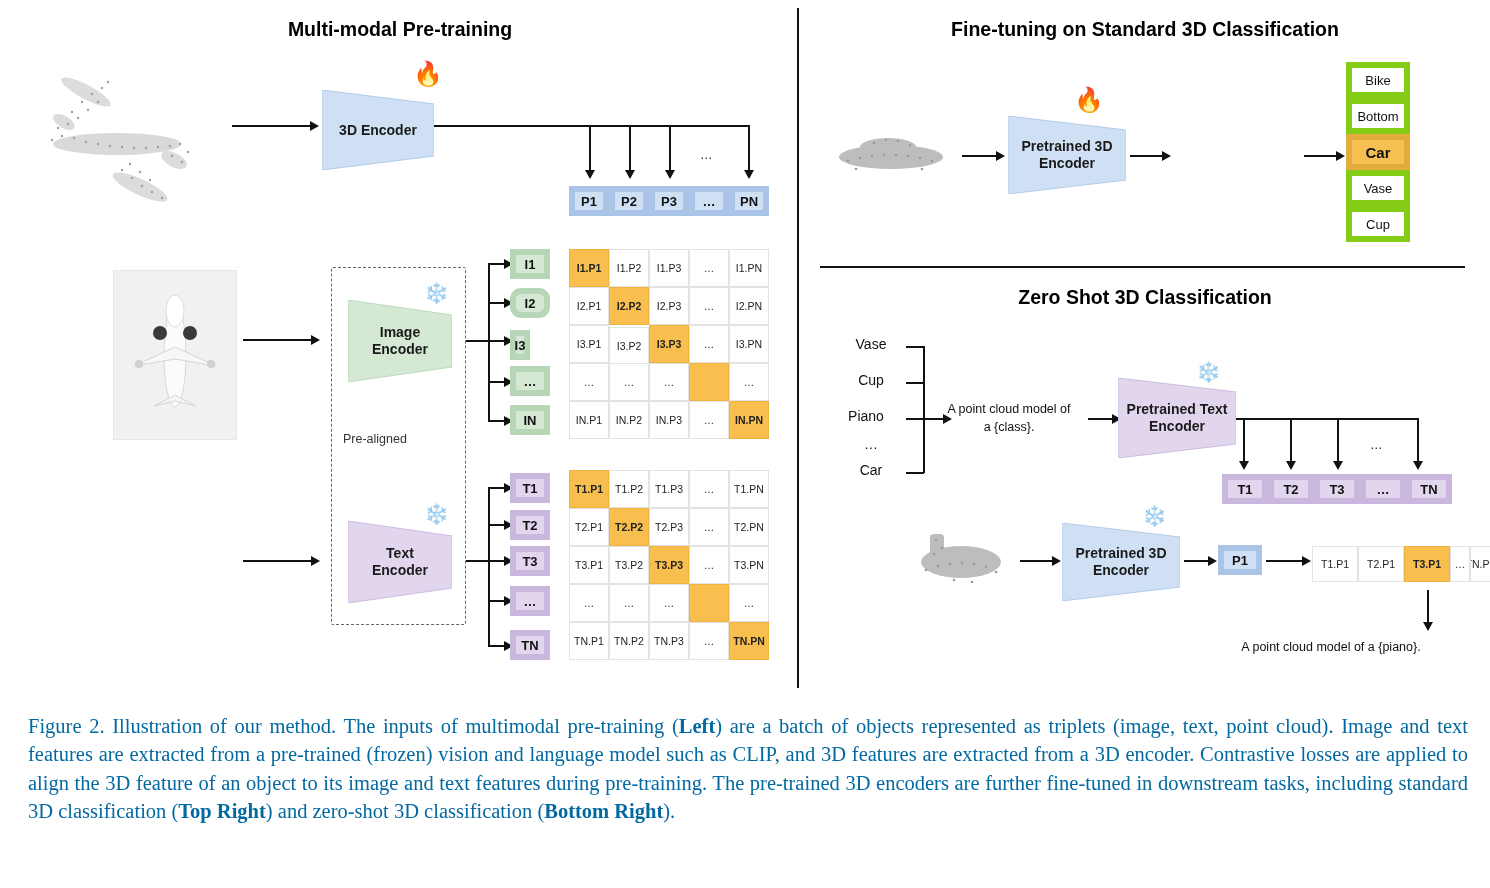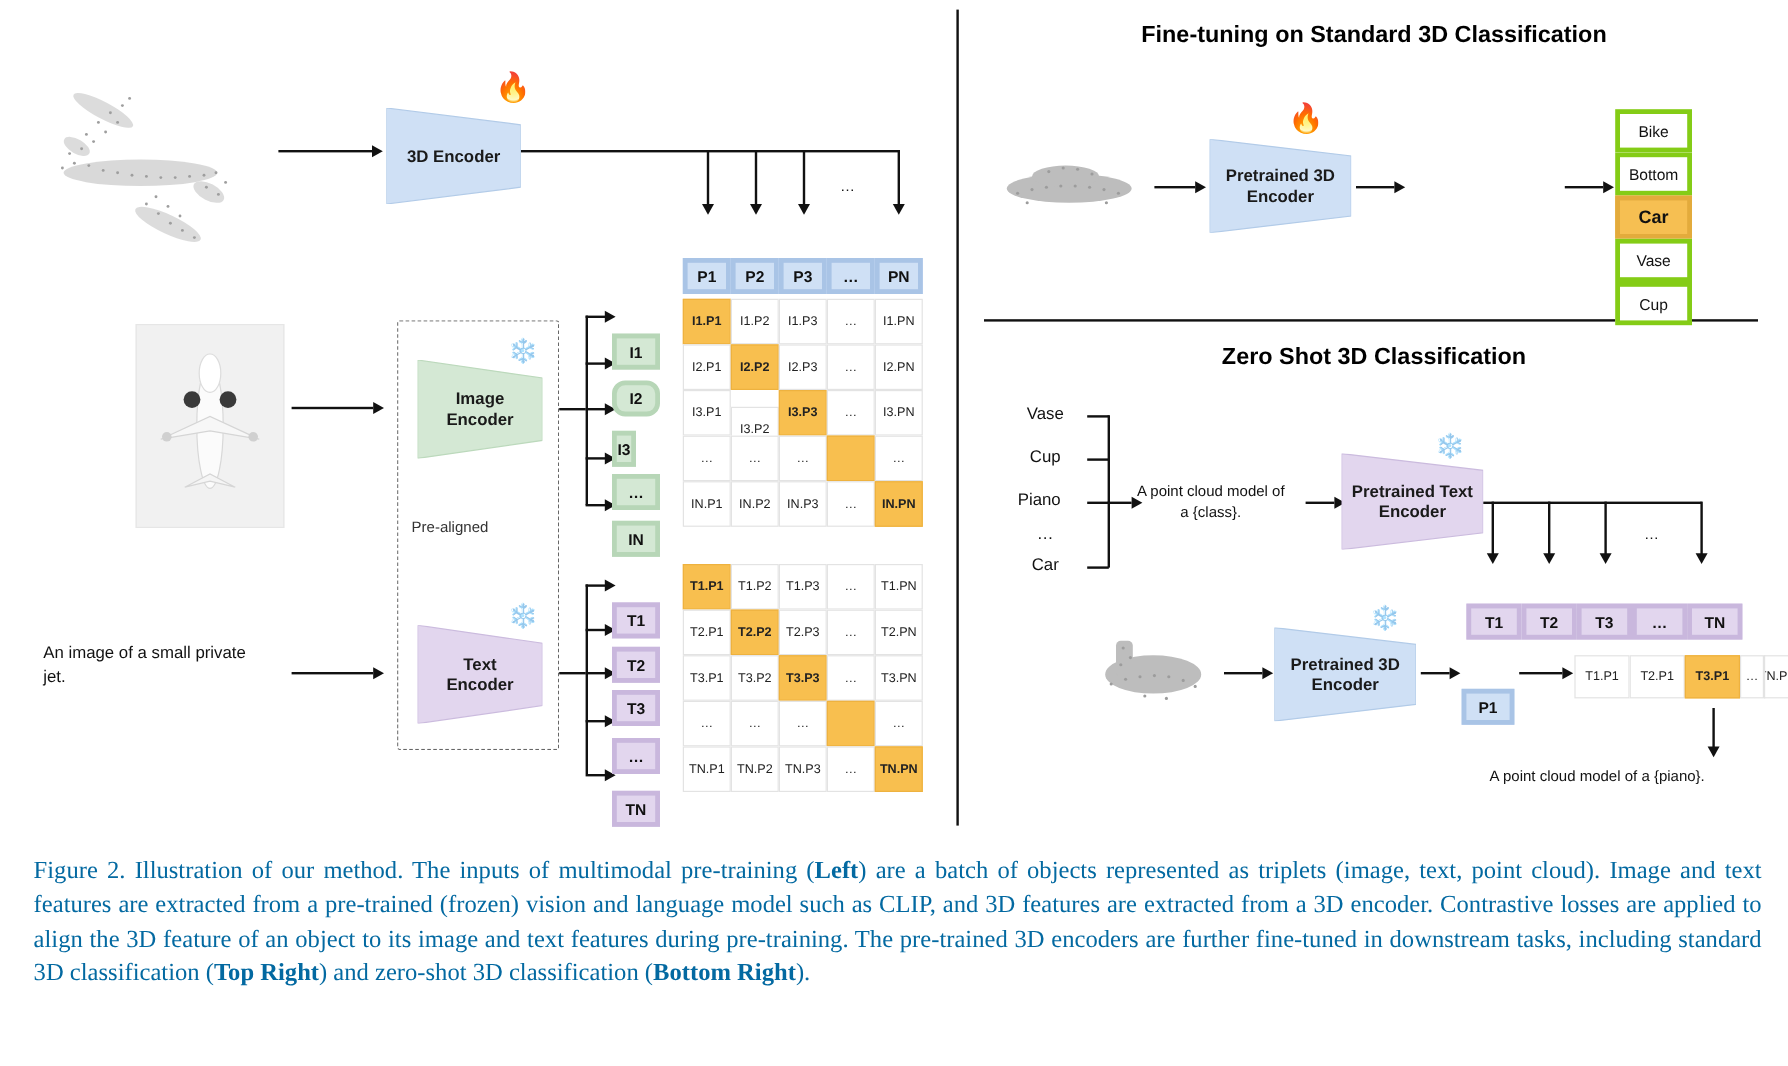--- a/index.html
+++ b/index.html
@@ -37,21 +37,21 @@
     text-align:center;font-weight:bold;font-size:14px;color:#1a1a1a;
     line-height:1.2;
   }
   .trap .lbl{position:relative;z-index:2;}
   .trap .shape{position:absolute;left:0;top:0;width:100%;height:100%;z-index:1;}
 
   
   .box{
     position:absolute;box-sizing:border-box;
     display:flex;align-items:center;justify-content:center;
-    font-size:13px;text-align:center;border:4px solid #84cc16;background:#fff;margin-top:29px;
+    font-size:13px;text-align:center;border:6px solid #84cc16;background:#fff;
   }
   .box.blue{background:#cfe0f5;border-color:#a9c4e6;font-weight:bold;}
   .box.purple{background:#e2d6ee;border-color:#c9b7dd;font-weight:bold;}
   .box.green{background:#d4e8d4;border-color:#b7d6b7;font-weight:bold;}
   .box.gray{background:#c8c8c8;border-color:#b0b0b0;font-weight:bold;font-size:13.5px;}
   .box.orange{background:#f6bf52;border-color:#e3ab3c;font-weight:bold;}
   .box.plain{background:#fff;}
 
   .cell{
     position:absolute;box-sizing:border-box;
@@ -81,20 +81,21 @@
   .dotsvg{display:block;}
 </style>
 </head>
 <body>
 
 <div class="fig">
 
   <div class="vdiv"></div>
   <div class="hdiv"></div>
 
+  <div class="title" style="left:180px;top:18px;width:440px;">Multi-modal Pre-training</div>
 
   <div class="pc" style="left:22px;top:52px;width:190px;height:160px;">
     <svg class="dotsvg" width="190" height="160" viewBox="0 0 190 160">
       <g fill="#b9b9b9">
         <ellipse cx="95" cy="92" rx="64" ry="11" opacity="0.55"></ellipse>
         <ellipse cx="64" cy="40" rx="28" ry="7" opacity="0.5" transform="rotate(28 64 40)"></ellipse>
         <ellipse cx="118" cy="135" rx="30" ry="8" opacity="0.5" transform="rotate(25 118 135)"></ellipse>
         <ellipse cx="42" cy="70" rx="12" ry="6" opacity="0.5" transform="rotate(30 42 70)"></ellipse>
         <ellipse cx="152" cy="108" rx="14" ry="7" opacity="0.5" transform="rotate(28 152 108)"></ellipse>
       </g>
@@ -186,21 +187,20 @@
 
   <div class="trap" style="left:348px;top:300px;width:104px;height:82px;">
     <svg class="shape" viewBox="0 0 104 82" preserveAspectRatio="none">
         <polygon points="0,0 104,15 104,67 0,82" fill="#d4e8d4" stroke="#bcd9bc" stroke-width="1"></polygon>
       </svg>
     <span class="lbl" style="white-space:pre-line;">Image
 Encoder</span>
   </div>
   <div class="emoji snow" style="left:424px;top:283px;">❄️</div>
 
-  <div class="txt" style="left:36px;top:533px;width:190px;line-height:1.45;">An image of a small private jet.</div>
   <div class="line h" style="left:243px;top:560px;width:68px;"></div>
   <div class="arrowhead r" style="left:311px;top:556px;"></div>
 
   <div class="trap" style="left:348px;top:521px;width:104px;height:82px;">
     <svg class="shape" viewBox="0 0 104 82" preserveAspectRatio="none">
         <polygon points="0,0 104,15 104,67 0,82" fill="#e2d6ee" stroke="#cbbbde" stroke-width="1"></polygon>
       </svg>
     <span class="lbl" style="white-space:pre-line;">Text
 Encoder</span>
   </div>
@@ -231,21 +231,21 @@
   <div class="cell" style="left:689px;top:249px;width:40px;height:38px;">…</div>
   <div class="cell" style="left:729px;top:249px;width:40px;height:38px;">I1.PN</div>
 
   <div class="cell" style="left:569px;top:287px;width:40px;height:38px;">I2.P1</div>
   <div class="cell hl" style="left:609px;top:287px;width:40px;height:38px;">I2.P2</div>
   <div class="cell" style="left:649px;top:287px;width:40px;height:38px;">I2.P3</div>
   <div class="cell" style="left:689px;top:287px;width:40px;height:38px;">…</div>
   <div class="cell" style="left:729px;top:287px;width:40px;height:38px;">I2.PN</div>
 
   <div class="cell" style="left:569px;top:325px;width:40px;height:38px;">I3.P1</div>
-  <div class="cell" style="left:609px;top:339px;width:40px;height:38px;">I3.P2</div>
+  <div class="cell" style="left:609px;top:327px;width:40px;height:38px;">I3.P2</div>
   <div class="cell hl" style="left:649px;top:325px;width:40px;height:38px;">I3.P3</div>
   <div class="cell" style="left:689px;top:325px;width:40px;height:38px;">…</div>
   <div class="cell" style="left:729px;top:325px;width:40px;height:38px;">I3.PN</div>
 
   <div class="cell" style="left:569px;top:363px;width:40px;height:38px;">…</div>
   <div class="cell" style="left:609px;top:363px;width:40px;height:38px;">…</div>
   <div class="cell" style="left:649px;top:363px;width:40px;height:38px;">…</div>
   <div class="cell hl" style="left:689px;top:363px;width:40px;height:38px;"></div>
   <div class="cell" style="left:729px;top:363px;width:40px;height:38px;">…</div>
 

